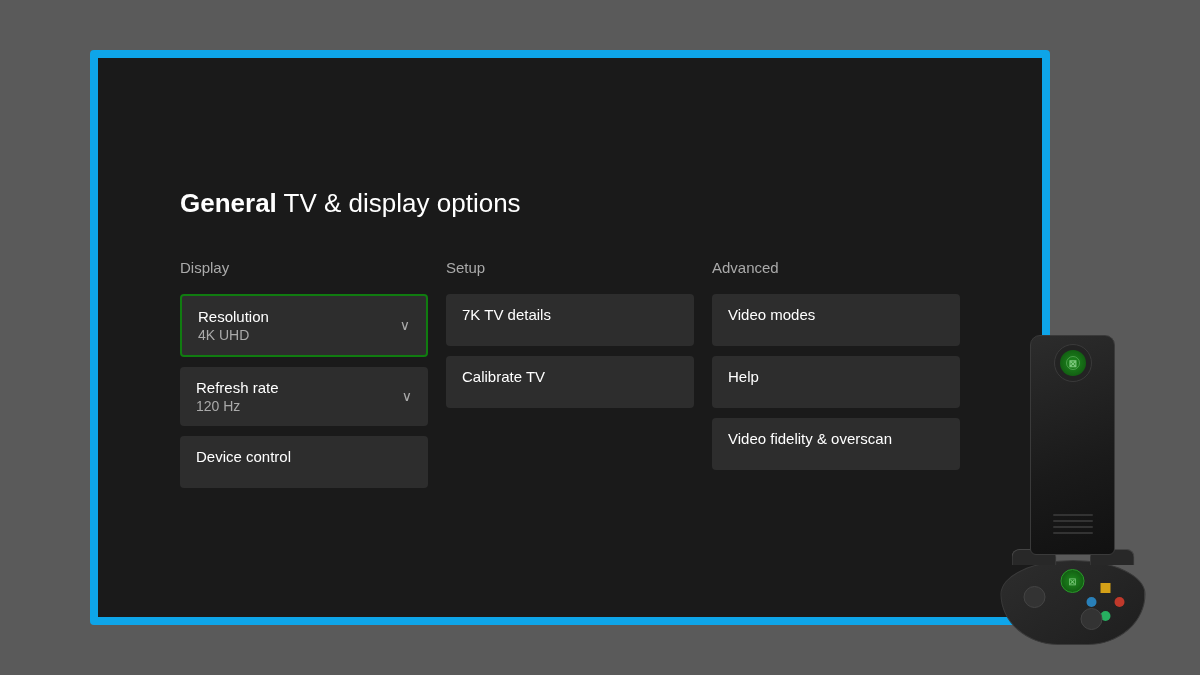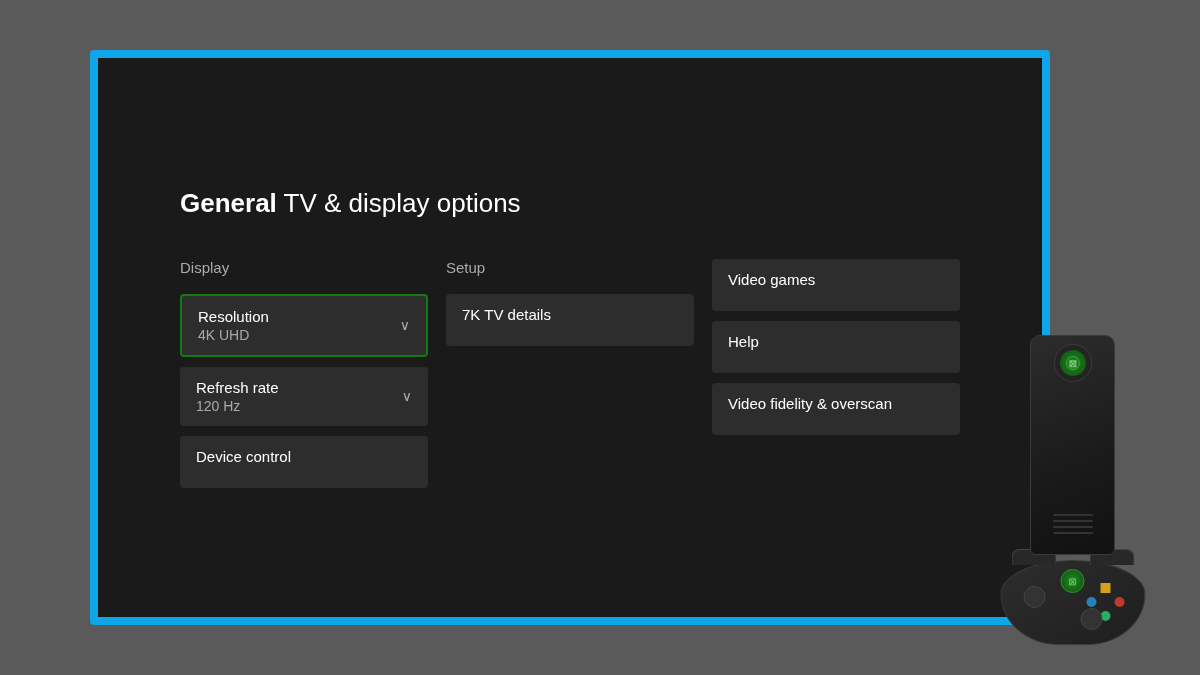--- a/index.html
+++ b/index.html
@@ -143,27 +143,31 @@
           </div>
         </div>
 
         <div class="column">
           <div class="column-header">Setup</div>
 
           <div class="menu-item">
             <span class="menu-item-label">7K TV details</span>
           </div>
 
+          <div class="menu-item">
+            <span class="menu-item-label">Calibrate TV</span>
+          </div>
 
         </div>
 
         <div class="column">
-
-          <div class="menu-item">
-            <span class="menu-item-label">Video games</span>
+          <div class="column-header">Advanced</div>
+
+          <div class="menu-item">
+            <span class="menu-item-label">Video modes</span>
           </div>
 
           <div class="menu-item">
             <span class="menu-item-label">Help</span>
           </div>
 
           <div class="menu-item">
             <span class="menu-item-label">Video fidelity &amp; overscan</span>
           </div>
         </div>

